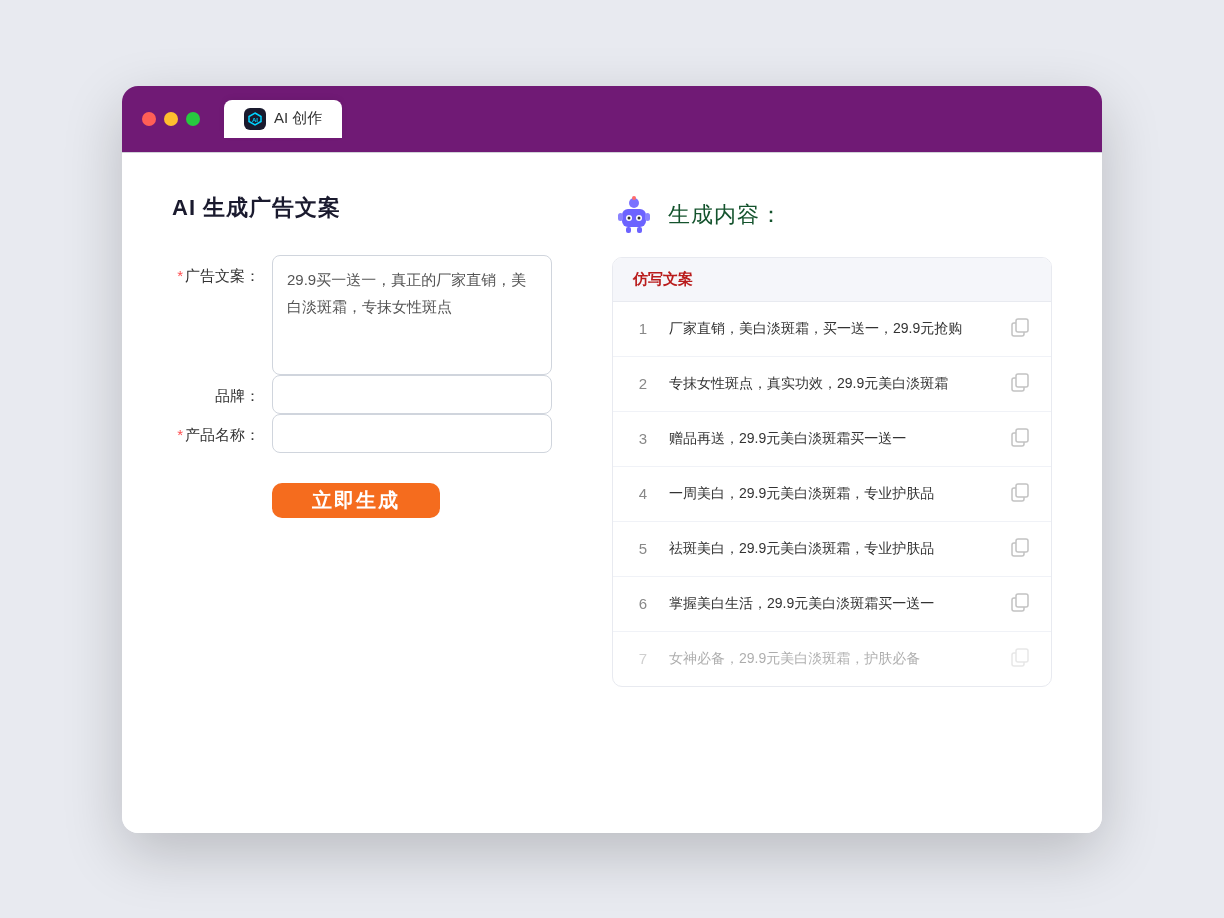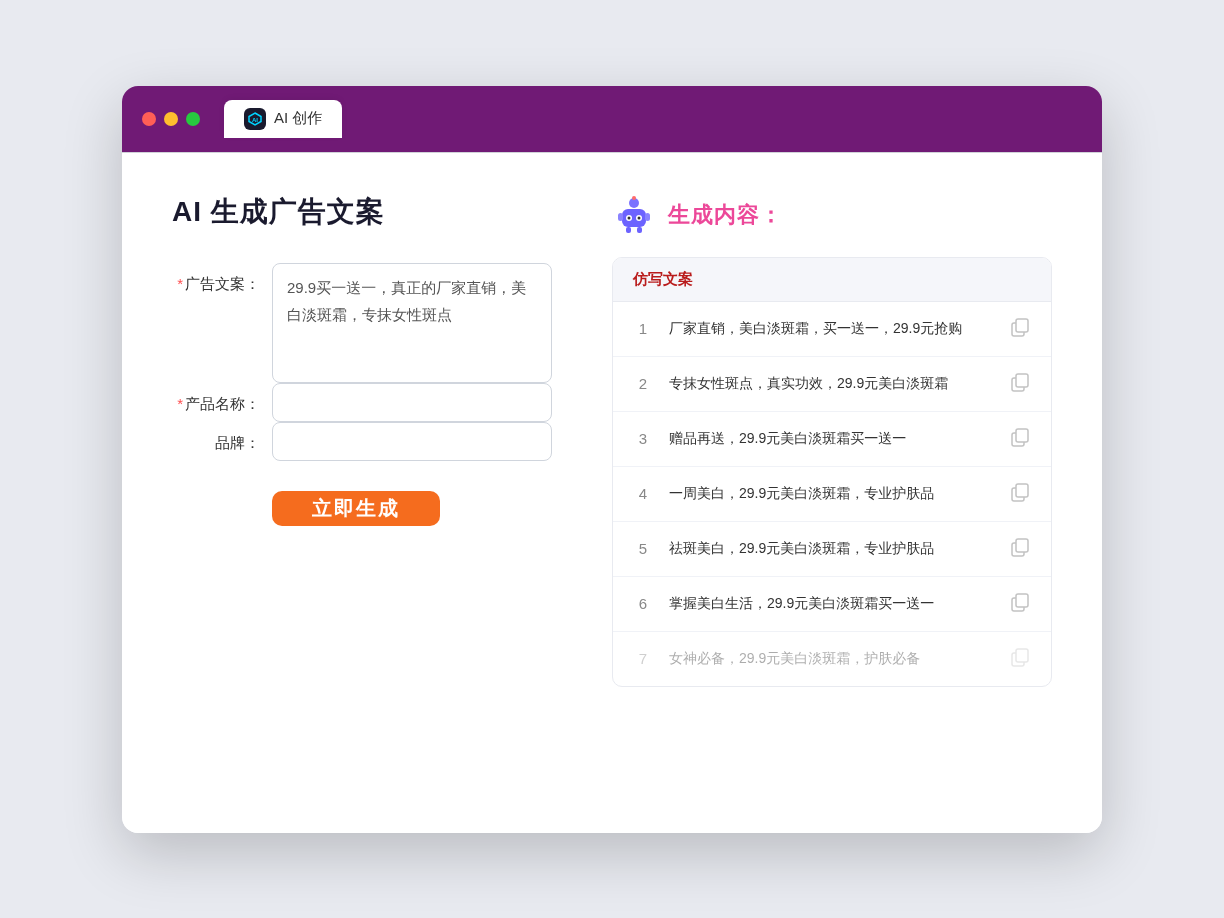--- a/index.html
+++ b/index.html
@@ -91,21 +91,21 @@
 
     .left-panel {
       flex: 0 0 380px;
     }
 
     .right-panel {
       flex: 1;
     }
 
     .panel-title {
-      font-size: 28px;
+      font-size: 22px;
       font-weight: 700;
       color: #1a1a2e;
       margin-bottom: 32px;
       letter-spacing: 1px;
     }
 
     .form-row {
       display: flex;
       align-items: flex-start;
     }
@@ -166,22 +166,22 @@
       margin-bottom: 20px;
     }
 
     .robot-icon {
       width: 44px;
       height: 44px;
     }
 
     .result-title {
       font-size: 22px;
-      font-weight: 700;
-      color: #ec4899;
+      font-weight: 400;
+      color: #14532d;
       letter-spacing: 1px;
       text-align: center;
     }
 
     .result-table {
       width: 100%;
       border-radius: 10px;
       overflow: hidden;
       border: 1px solid #e8eaf0;
     }
@@ -266,29 +266,29 @@
         
         <div class="form-row">
           <label class="form-label">
             <span class="required-star">*</span><span>广告文案：</span>
           </label>
           <textarea class="form-input" style="">29.9买一送一，真正的厂家直销，美白淡斑霜，专抹女性斑点</textarea>
         </div>
 
         
         <div class="form-row">
+          <label class="form-label">品牌：</label>
+          <input type="text" class="form-input" style="">
+        </div>
+
+        
+        <div class="form-row">
           <label class="form-label">
             <span class="required-star">*</span><span>产品名称：</span>
           </label>
-          <input type="text" class="form-input" style="">
-        </div>
-
-        
-        <div class="form-row">
-          <label class="form-label">品牌：</label>
           <input type="text" class="form-input" style="">
         </div>
 
         <button class="generate-btn">立即生成</button>
       </div>
 
       <div class="right-panel">
         <div class="result-header">
 
           <svg class="robot-icon" viewBox="0 0 44 44" fill="none" xmlns="http://www.w3.org/2000/svg">

